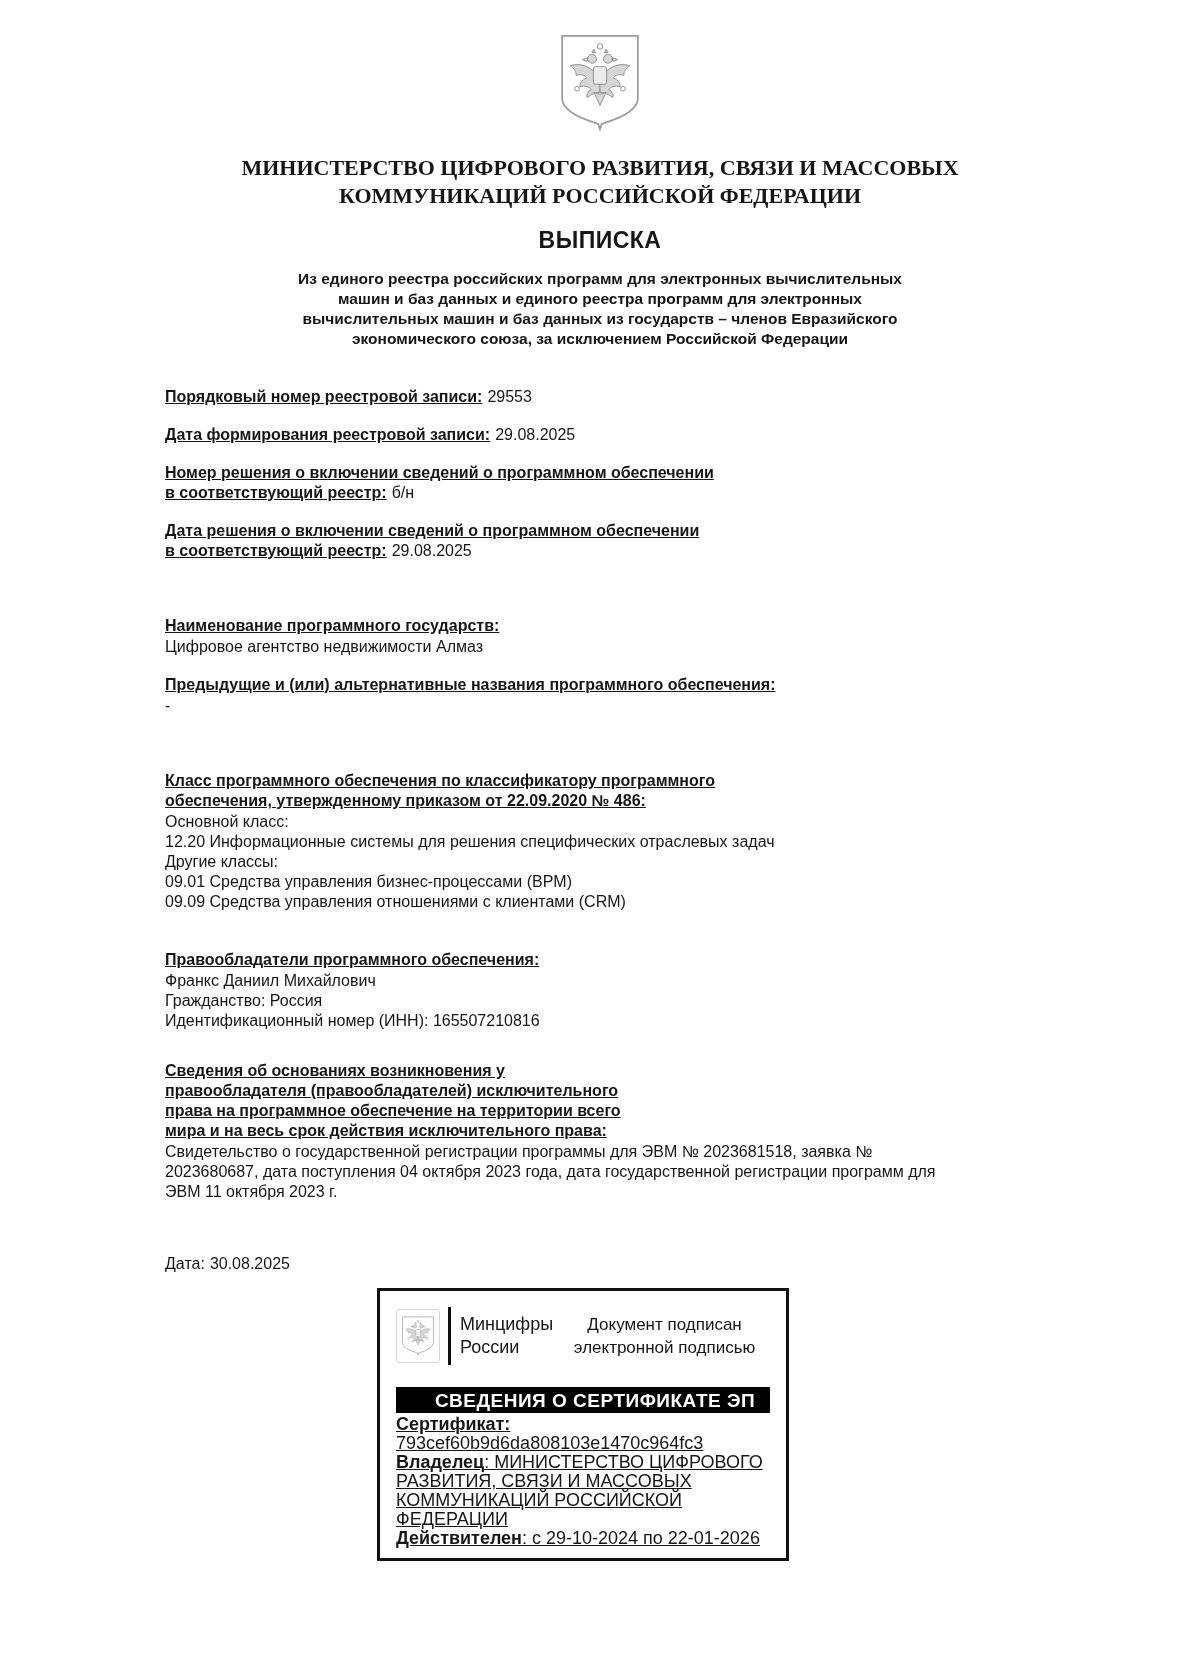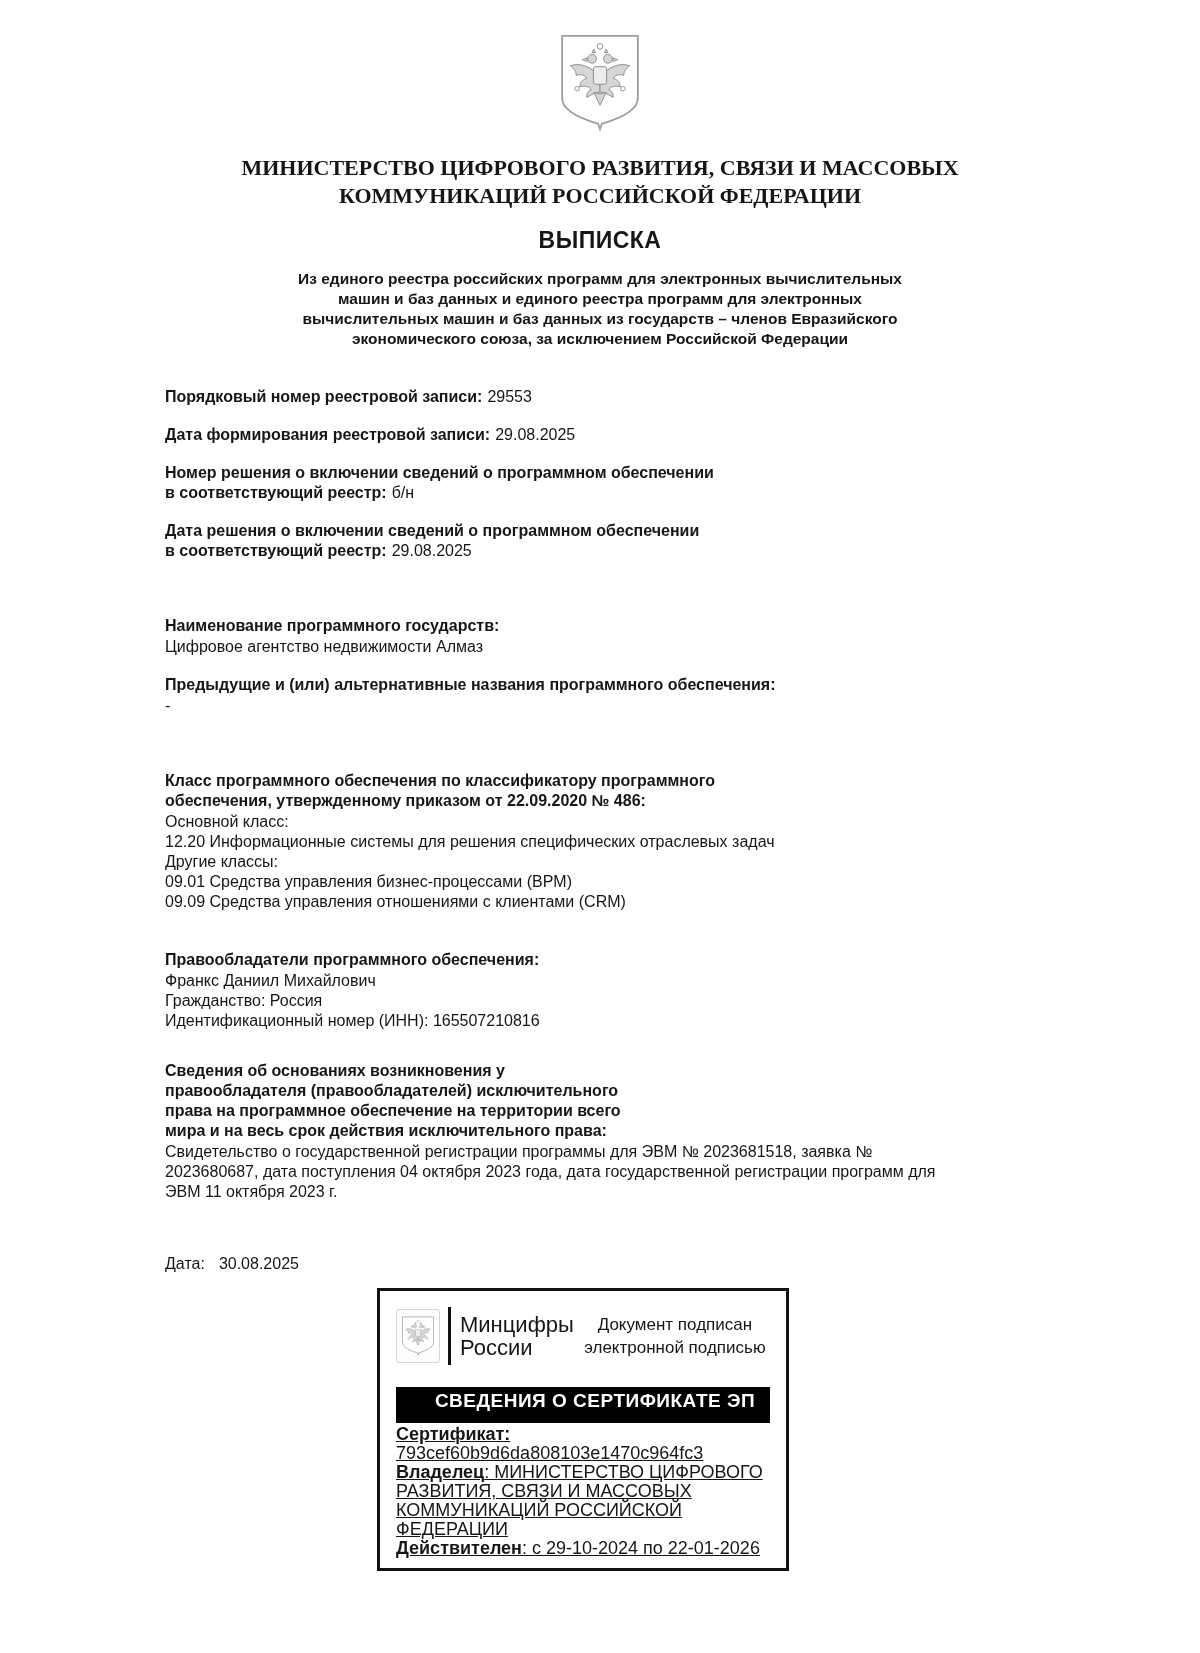--- a/index.html
+++ b/index.html
@@ -30,53 +30,53 @@
   }
   .subtitle {
     margin: 16px auto 15px;
     text-align: center;
     font-weight: 700; font-size: 15.5px; line-height: 20px;
     white-space: pre-line;
   }
 
   .fields { margin: 38px 60px 0 165px; font-size: 16px; line-height: 20px; }
   .field { margin-top: 18px; }
-  .field .lbl { font-weight: 700; white-space: pre-line; }
+  .field .lbl { font-weight: 700; white-space: pre-line; text-decoration: underline; }
   .field .val.inline { white-space: pre-line; margin-left: 5px; }
   .field .val.block { display: block; white-space: pre-line; margin-top: 1px; }
   .gap-md  { margin-top: 55px; }
   .gap-sm  { margin-top: 38px; }
   .gap-lg  { margin-top: 30px; }
 
   .date-line { margin: 52px 60px 0 165px; font-size: 16px; line-height: 20px; }
-  .date-line .val { margin-left: 14px; }
+  .date-line .val { margin-left: 5px; }
 
   .sig-box {
     margin: 14px 0 0 377px;
     width: 412px;
     border: 3px solid #111111;
     background: #ffffff;
     padding: 13px 16px 10px;
   }
   .sig-head { display: flex; align-items: center; margin-top: 3px; }
   .sig-emblem {
     flex: 0 0 auto; width: 44px; height: 54px;
     border: 1px solid #d6d6d6; border-radius: 3px;
     display: flex; align-items: center; justify-content: center;
     background: #fdfdfd;
   }
   .sig-divider { flex: 0 0 auto; width: 3px; height: 58px; background: #111111; margin: 0 9px 0 8px; }
-  .sig-agency { flex: 0 0 auto; font-size: 22px; line-height: 23px; white-space: pre-line; }
+  .sig-agency { flex: 0 0 auto; font-size: 18px; line-height: 23px; white-space: pre-line; }
   .sig-signed { flex: 1 1 auto; text-align: center; font-size: 17px; line-height: 23px; white-space: pre-line; padding-left: 6px; }
   .sig-bar {
     margin-top: 22px;
     background: #000000; color: #ffffff;
     text-align: center;
     font-size: 19px; font-weight: 700;
-    height: 36px; line-height: 28px;
+    height: 26px; line-height: 28px;
     letter-spacing: 0.5px;
     padding-left: 24px;
   }
   .sig-cert { margin-top: 2px; font-size: 18px; line-height: 19px; text-decoration: underline; }
   .sig-cert .row { margin: 0; }
   .sig-cert .b { font-weight: 700; }
 </style>
 </head>
 <body>
 

